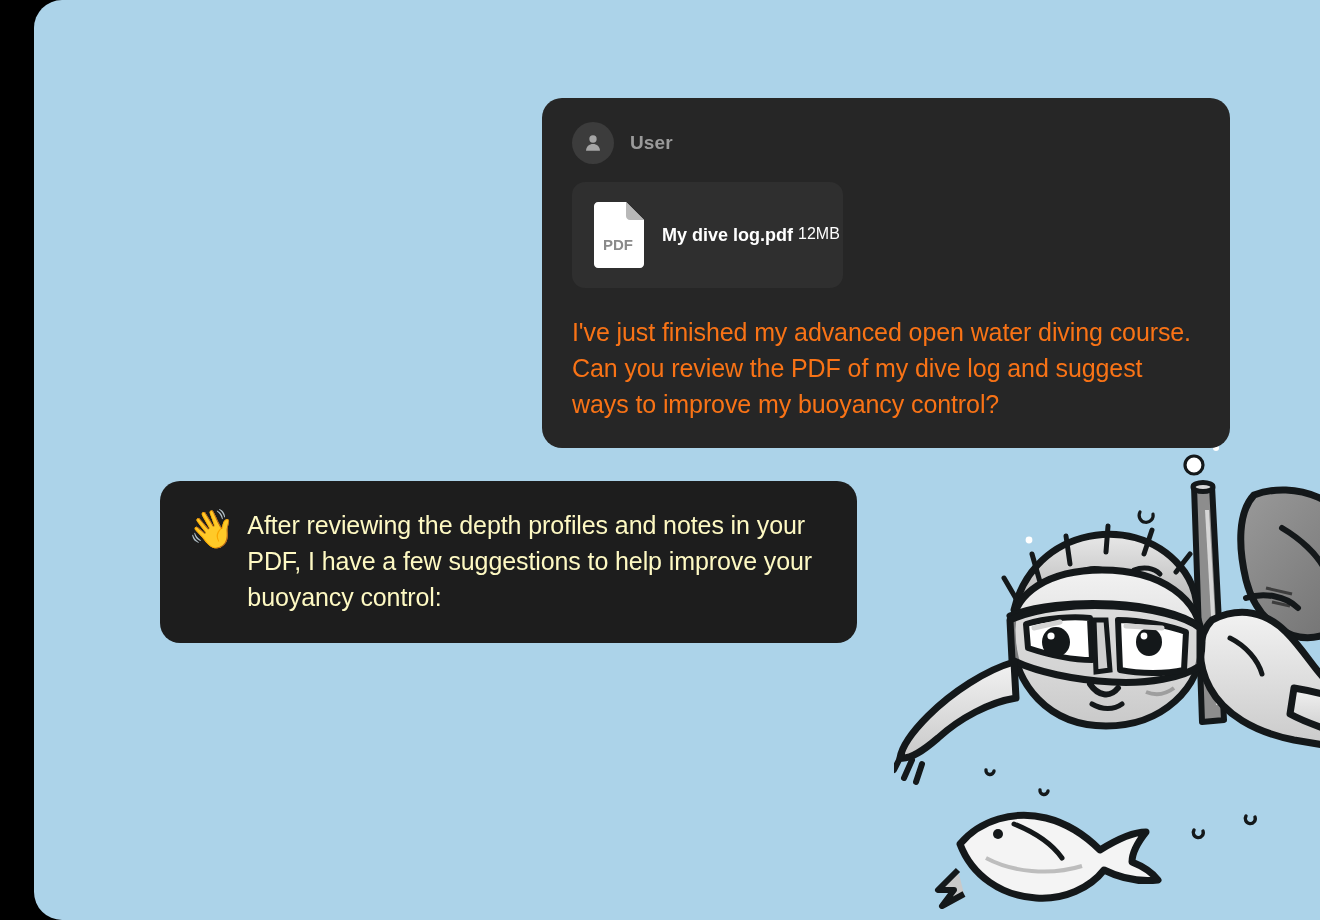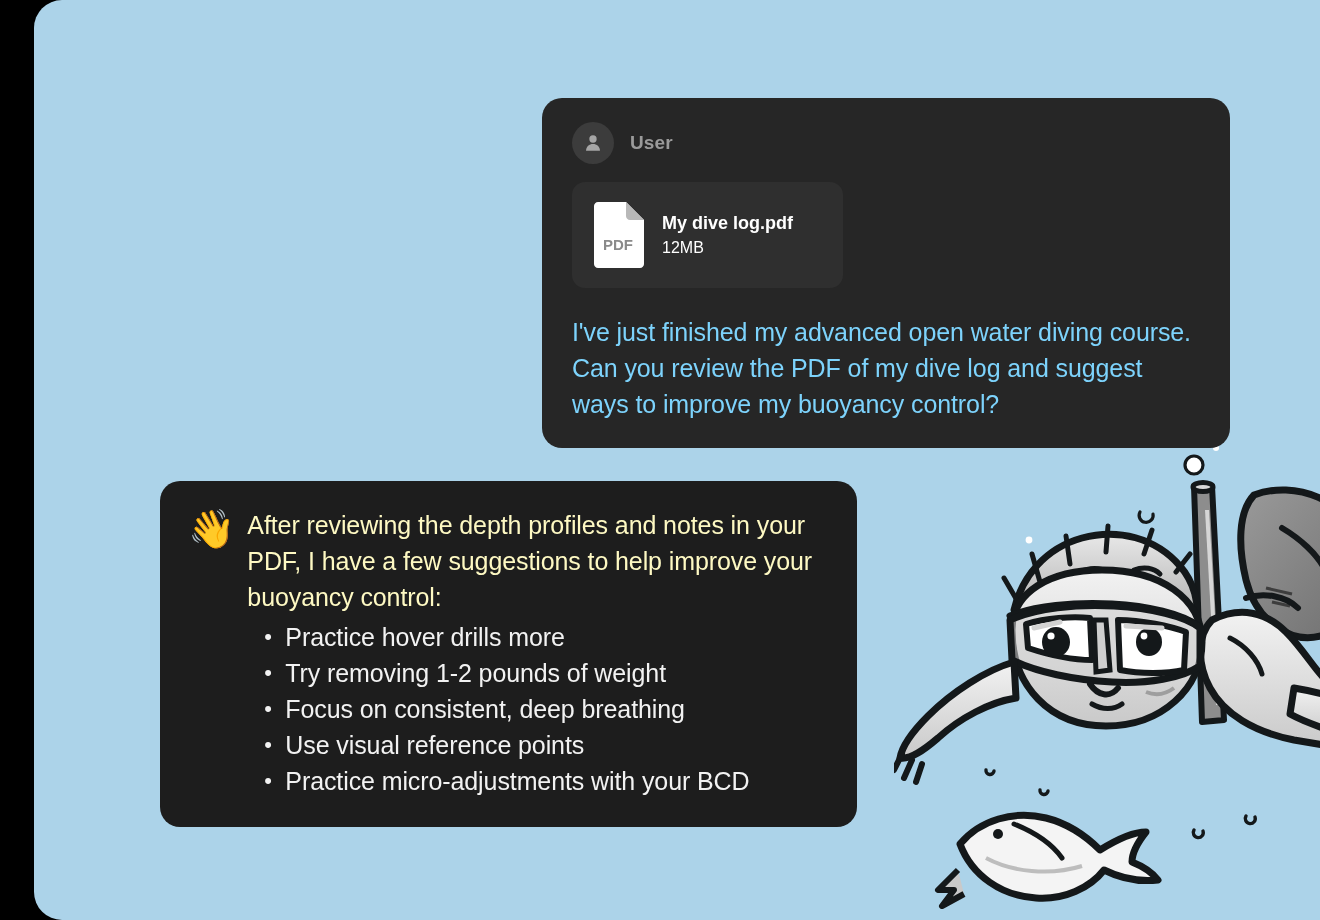--- a/index.html
+++ b/index.html
@@ -64,35 +64,35 @@
   .attachment {
     display:flex;
     align-items:center;
     gap:18px;
     width:271px;
     background:#2f2f2f;
     border-radius:13px;
     padding:20px 18px;
   }
   .pdf-icon { width:54px; height:66px; flex:0 0 auto; display:block; }
-  .att-text { display:flex; flex-direction:column; gap:5px; min-width:0; }
+  .att-text { display:flex; flex-direction:row; gap:5px; min-width:0; }
   .att-name {
     color:#ffffff;
     font-size:18px;
     font-weight:bold;
     white-space:nowrap;
   }
   .att-size {
     color:#ffffff;
     font-size:16px;
   }
 
   .user-text {
     margin-top:26px;
-    color:#7dd3fc;
+    color:#f97316;
     font-size:25px;
     line-height:36px;
     letter-spacing:-0.1px;
   }
 
   
   #assistant-bubble {
     left:126px; top:481px;
     width:697px;
     padding:26px 28px 28px 28px;
@@ -277,24 +277,17 @@
     </div>
 
     <div class="user-text">I've just finished my advanced open water diving course. Can you review the PDF of my dive log and suggest ways to improve my buoyancy control?</div>
   </div>
 
   <div class="bubble" id="assistant-bubble">
     <div class="assistant-row">
       <span class="wave-emoji">👋</span>
       <div class="assistant-body">
         <div class="assistant-intro">After reviewing the depth profiles and notes in your PDF, I have a few suggestions to help improve your buoyancy control:</div>
-        <ul class="suggestion-list">
-          <li>Practice hover drills more</li>
-          <li>Try removing 1-2 pounds of weight</li>
-          <li>Focus on consistent, deep breathing</li>
-          <li>Use visual reference points</li>
-          <li>Practice micro-adjustments with your BCD</li>
-        </ul>
       </div>
     </div>
   </div>
 
 </div>
 
 </body></html>

